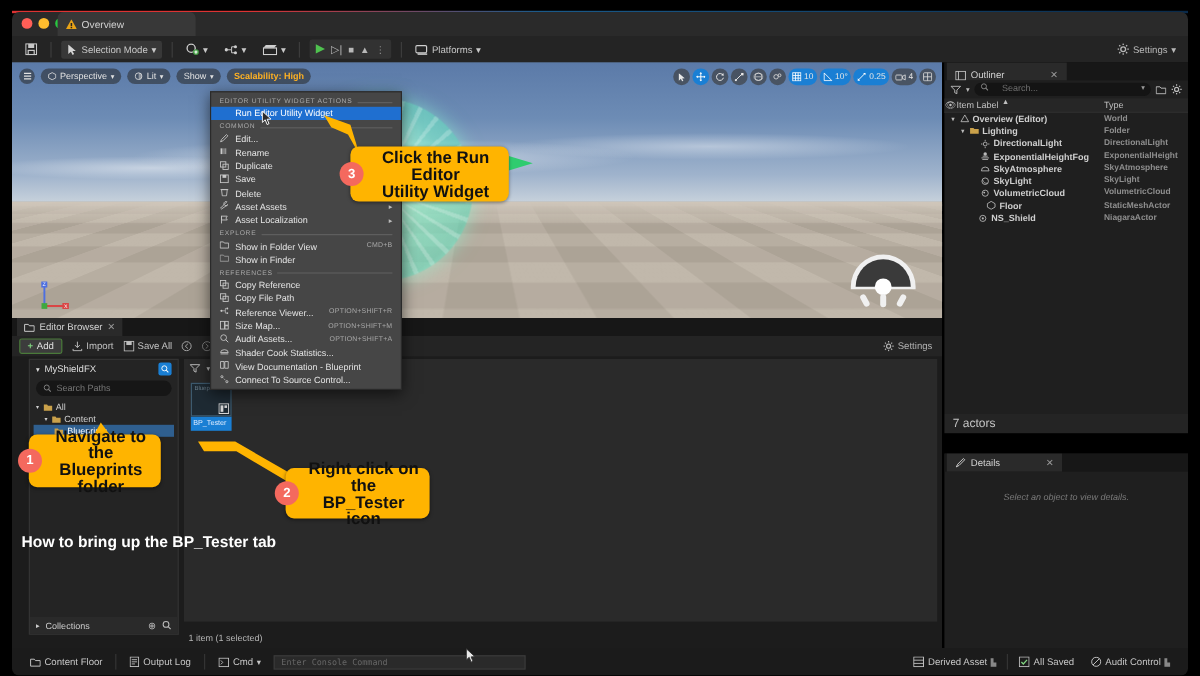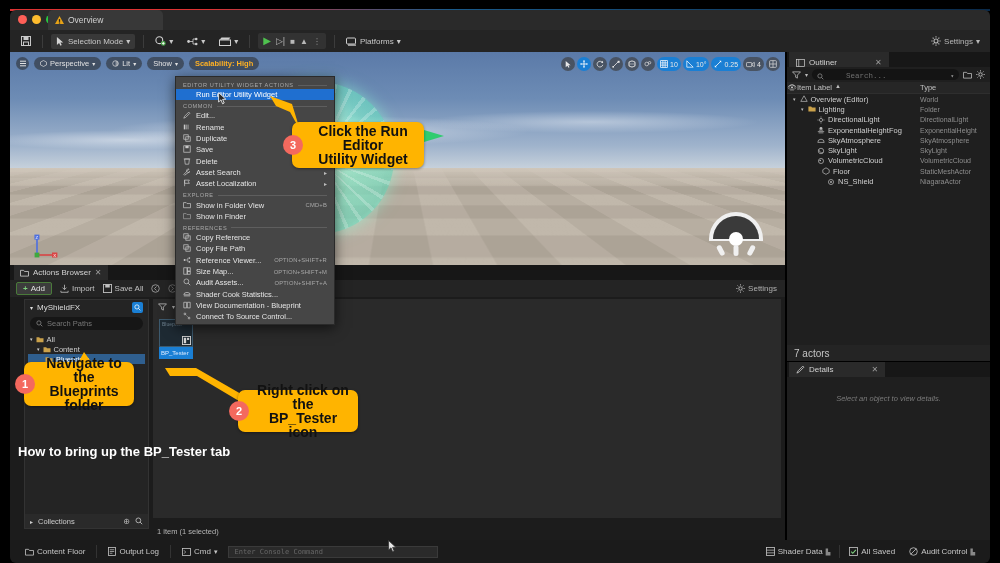--- a/index.html
+++ b/index.html
@@ -117,30 +117,30 @@
                display:flex; align-items:center; padding-left:2px; }
   .cb-status { position:absolute; left:147px; bottom:4px; font-size:7.5px; color:#b5b5b5; }
 
   
   .outliner { position:absolute; left:787px; top:52px; width:203px; height:293px; background:#1f1f1f; }
   .out-tabrow { height:15px; background:#171717; position:relative; }
   .out-tab { position:absolute; left:2px; top:0; height:15px; display:flex; align-items:flex-end;
              gap:4px; padding:0 7px; background:#2a2a2a; font-size:8px; color:#d2d2d2; }
   .out-search { height:15px; display:flex; align-items:center; gap:4px; padding:0 5px; }
   .out-searchin { flex:1; height:11px; background:#141414; border-radius:6px; display:flex;
-                  align-items:flex-end; gap:22px; padding:0 5px; font-size:7.5px; color:#6f6f6f;font-family:Liberation Mono, monospace; }
+                  align-items:flex-start; gap:11px; padding:0 5px; font-size:7.5px; color:#6f6f6f; }
   .out-hdr { height:12px; background:#262626; display:flex; align-items:center;
              font-size:7.5px; color:#c0c0c0; border-bottom:1px solid #2e2e2e; }
-  .orow { height:10.3px; display:flex; align-items:center; font-size:7.5px; color:#cfcfcf; }
+  .orow { height:10.3px; display:flex; align-items:center; font-size:7.5px; color:#cfcfcf;font-weight:bold; }
   .orow .lbl { flex:1; display:flex; align-items:center; gap:3px; }
   .orow .typ { width:70px; color:#8e8e8e; font-size:7px; }
   .actorcount { position:absolute; left:787px; top:345px; width:203px; height:16px;
                 background:#242424; display:flex; align-items:center; padding:0 7px;
                 font-size:10px; color:#c5c5c5; }
-  .details { position:absolute; left:787px; top:362px; width:203px; height:178px; background:#1f1f1f; }
+  .details { position:absolute; left:787px; top:378px; width:203px; height:178px; background:#1f1f1f; }
   .det-tab { position:absolute; left:2px; top:0; height:15px; display:flex; align-items:center;
              gap:4px; padding:0 7px; background:#2a2a2a; font-size:8px; color:#d2d2d2; }
   .det-empty { position:absolute; top:32px; width:100%; text-align:center;
                font-size:7.5px; color:#7a7a7a; font-style:italic; }
 
   
   .statusbar { position:absolute; left:10px; top:540px; width:980px; height:23px; background:#1b1b1b;
                border-bottom-left-radius:6px; border-bottom-right-radius:6px;
                display:flex; align-items:center; padding:0 10px; gap:6px; }
   .sb-item { display:flex; align-items:center; gap:3px; font-size:8px; color:#c6c6c6; padding:0 5px; }
@@ -411,21 +411,21 @@
       <rect x="44" y="36" width="5" height="11" rx="2.5" fill="#f0f0f0" transform="rotate(28 46.5 41)"></rect>
     </svg>
   </div>
 
   <div class="cb">
     <div class="cb-tabrow">
       <div class="cb-tab">
         <svg width="9" height="8" viewBox="0 0 10 9">
           <path d="M0.5 1.5 H4 L5 2.8 H9.5 V8 H0.5 Z" fill="none" stroke="#cfcfcf" stroke-width="0.9"></path>
         </svg>
-        <span>Actions Browser</span>
+        <span>Editor Browser</span>
         <span style="color:#999;font-size:8px;">✕</span>
       </div>
     </div>
     <div class="cb-toolbar">
       <div class="cb-addbtn">
         <span style="color:#7fd27f;font-weight:bold;">+</span>
         <span>Add</span>
       </div>
       <div class="cb-tbitem">
         <svg width="9" height="9" viewBox="0 0 10 10">
@@ -677,21 +677,21 @@
           <span class="lbl" style="padding-left:27px;">
             <span style="width:5px;display:inline-block;"></span>
             <svg width="8" height="8" viewBox="0 0 10 10">
               <path d="M5 1 L9 3.4 V7 L5 9.2 L1 7 V3.4 Z" fill="none" stroke="#b9b9b9" stroke-width="0.9"></path>
             </svg>
             <span>Floor</span>
           </span>
           <span class="typ">StaticMeshActor</span>
         </div>
         <div class="orow">
-          <span class="lbl" style="padding-left:32px;">
+          <span class="lbl" style="padding-left:20px;">
             <span style="width:5px;display:inline-block;"></span>
             <svg width="8" height="8" viewBox="0 0 10 10">
               <circle cx="5" cy="5" r="3.2" fill="none" stroke="#b9b9b9" stroke-width="0.9"></circle>
               <circle cx="5" cy="5" r="1.1" fill="#b9b9b9"></circle>
             </svg>
             <span>NS_Shield</span>
           </span>
           <span class="typ">NiagaraActor</span>
         </div>
       </div>
@@ -740,21 +740,21 @@
     </div>
     <div class="cmdbox">
       <span>Enter Console Command</span>
     </div>
     <div class="sb-right">
       <div class="sb-item">
         <svg width="9" height="9" viewBox="0 0 10 10">
           <rect x="0.5" y="0.5" width="9" height="9" fill="none" stroke="#c6c6c6" stroke-width="0.9"></rect>
           <path d="M0.5 3.5 H9.5 M0.5 6.5 H9.5" stroke="#c6c6c6" stroke-width="0.8"></path>
         </svg>
-        <span>Shader Data</span>
+        <span>Derived Asset</span>
         <span style="font-size:6px;color:#888;">▙</span>
       </div>
       <div class="sb-sep"></div>
       <div class="sb-item">
         <svg width="9" height="9" viewBox="0 0 10 10">
           <rect x="0.5" y="0.5" width="9" height="9" fill="none" stroke="#c6c6c6" stroke-width="0.9"></rect>
           <path d="M2.4 5.2 L4.2 7 L7.6 3.2" fill="none" stroke="#7fd27f" stroke-width="1.2"></path>
         </svg>
         <span>All Saved</span>
       </div>
@@ -813,21 +813,21 @@
         <span class="ci"><svg width="8" height="8" viewBox="0 0 10 10">
             <path d="M2 2.6 H8 L7.2 9 H2.8 Z" fill="none" stroke="#c9c9c9" stroke-width="0.9"></path>
             <path d="M1 2.4 H9" stroke="#c9c9c9" stroke-width="0.9"></path>
           </svg></span>
         <span class="lb">Delete</span>
       </div>
       <div class="ctx-item">
         <span class="ci"><svg width="8" height="8" viewBox="0 0 10 10">
             <path d="M7.6 1.4 A2.2 2.2 0 1 0 8.6 4.4 L2 9 L1 8 Z" fill="none" stroke="#c9c9c9" stroke-width="0.9"></path>
           </svg></span>
-        <span class="lb">Asset Search</span>
+        <span class="lb">Asset Assets</span>
         <span class="arw">▸</span>
       </div>
       <div class="ctx-item">
         <span class="ci"><svg width="8" height="8" viewBox="0 0 10 10">
             <path d="M2 1 V9" stroke="#c9c9c9" stroke-width="0.9"></path>
             <path d="M2 1.4 H8 L6.6 3.4 L8 5.4 H2 Z" fill="none" stroke="#c9c9c9" stroke-width="0.9"></path>
           </svg></span>
         <span class="lb">Asset Localization</span>
         <span class="arw">▸</span>
       </div>

